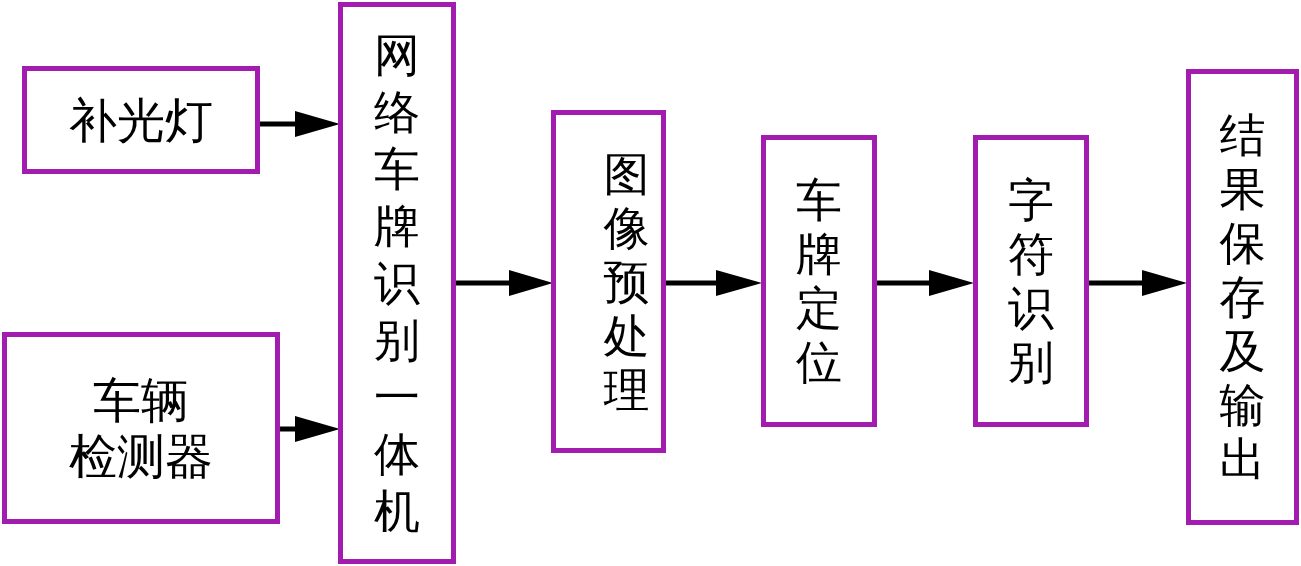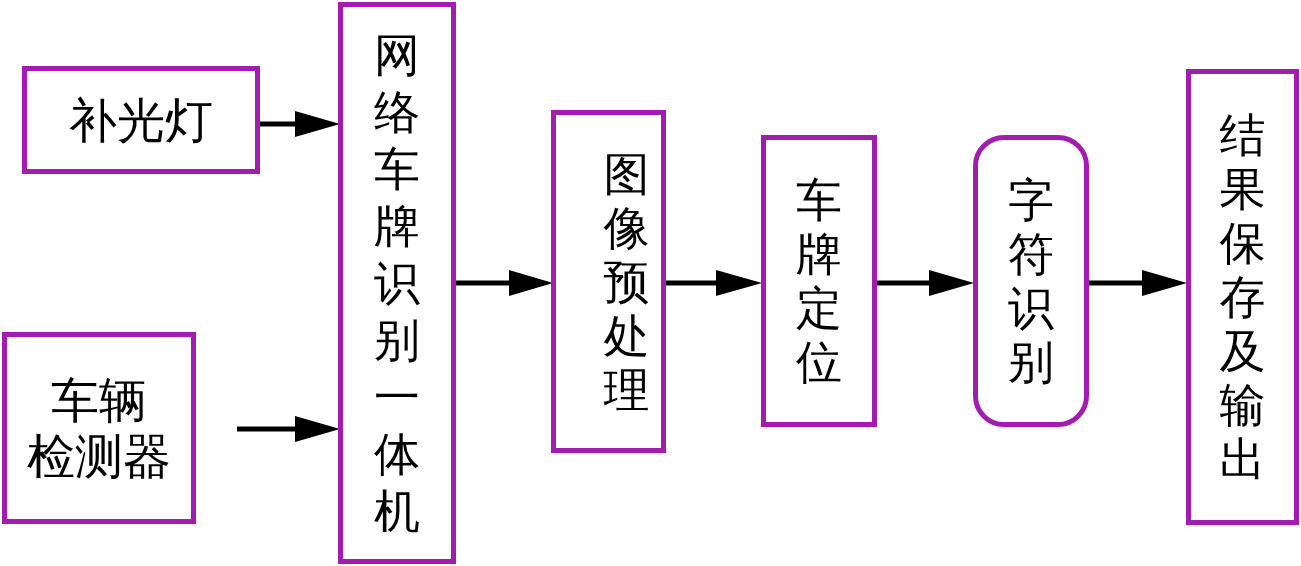--- a/index.html
+++ b/index.html
@@ -38,36 +38,36 @@
   <g>
     <line x1="1086" y1="283" x2="1145" y2="283" stroke="#000" stroke-width="5"></line>
     <polygon points="1142,270 1187,283 1142,296" fill="#000"></polygon>
   </g>
 </svg>
 
 <div class="box" style="left:2px; top:66px; width:238px; height:108px;margin-left:20px;">
   <span class="hlabel">补光灯</span>
 </div>
 
-<div class="box" style="left:2px; top:332px; width:194px; height:192px;">
+<div class="box" style="left:2px; top:332px; width:278px; height:192px;">
   <span class="hlabel">车辆
 检测器</span>
 </div>
 
 <div class="box" style="left:338px; top:2px; width:118px; height:562px;">
   <span class="vlabel" style="line-height:57px;">网络车牌识别一体机</span>
 </div>
 
 <div class="box" style="left:551px; top:110px; width:115px; height:343px;padding-left:36px;">
   <span class="vlabel">图像预处理</span>
 </div>
 
 <div class="box" style="left:761px; top:135px; width:116px; height:292px;">
   <span class="vlabel">车牌定位</span>
 </div>
 
-<div class="box" style="left:973px; top:135px; width:116px; height:292px;border-radius:31px;">
+<div class="box" style="left:973px; top:135px; width:116px; height:292px;">
   <span class="vlabel">字符识别</span>
 </div>
 
 <div class="box" style="left:1186px; top:54px; width:113px; height:456px;margin-top:15px;">
   <span class="vlabel">结果保存及输出</span>
 </div>
 
 </body></html>

